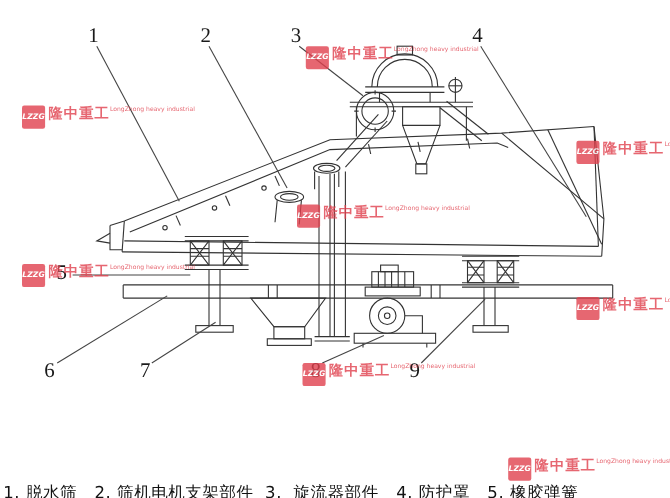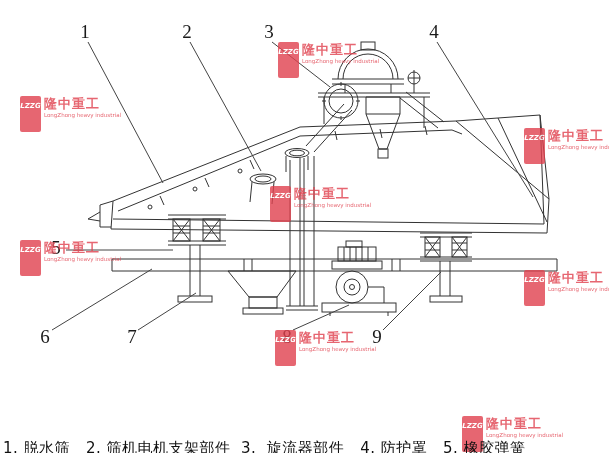--- a/index.html
+++ b/index.html
@@ -12,25 +12,25 @@
   .legend{
     position:absolute;left:3px;top:381px;width:604px;color:#111;
     font-size:15px;line-height:27px;white-space:pre;letter-spacing:0.5px;
   }
   
   .wm{
     position:absolute;display:flex;align-items:flex-start;gap:3px;
     opacity:.8;pointer-events:none;
   }
   .wm-box{
-    width:21px;height:36px;background:var(--wm-color,#e0414e);color:#fff;
+    width:21px;height:21px;background:var(--wm-color,#e0414e);color:#fff;
     font:italic bold 7px/21px "DejaVu Sans",sans-serif;text-align:center;
     border-radius:2px;flex:0 0 auto;
   }
-  .wm-col{display:flex;flex-direction:column;}
+  .wm-col{display:flex;flex-direction:row;}
   .wm-brand{
     color:var(--wm-color,#e0414e);font-weight:bold;font-size:13px;line-height:15px;
     letter-spacing:1px;white-space:nowrap;
   }
   .wm-tag{
     color:var(--wm-color,#e0414e);font-size:6px;line-height:7px;white-space:nowrap;
     transform:scale(.92);transform-origin:left top;
   }
   text{font-family:"Liberation Serif","DejaVu Serif",serif;}
 </style>

